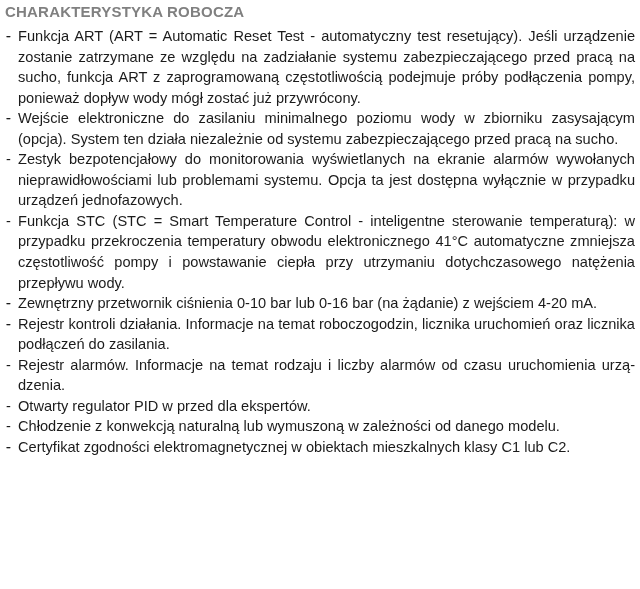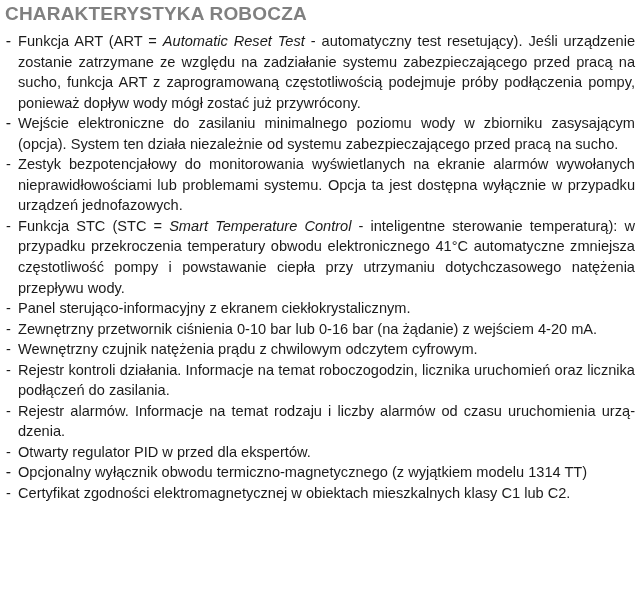--- a/index.html
+++ b/index.html
@@ -15,21 +15,21 @@
     -webkit-font-smoothing: antialiased;
   }
   .doc {
     box-sizing: border-box;
     width: 640px;
     height: 589px;
     padding: 3px 5px 0 5px;
   }
   .doc-title {
     margin: 0 0 6px 0;
-    font-size: 19px;
+    font-size: 15px;
     font-weight: bold;
     color: #808080;
     letter-spacing: 0.2px;
   }
   ul.feature-list {
     list-style: none;
     margin: 0;
     padding: 0;
     font-size: 14.6px;
     line-height: 20.55px;
@@ -42,39 +42,38 @@
     text-justify: inter-word;
     hyphens: manual;
     -webkit-hyphens: manual;
   }
   ul.feature-list li .dash {
     position: absolute;
     left: 1px;
     top: 0;
   }
   .it {
-    font-style: italic;
   }
 </style>
 </head>
 <body>
 
 <div class="doc">
   <h1 class="doc-title">CHARAKTERYSTYKA ROBOCZA</h1>
 
   <ul class="feature-list">
       <li><span class="dash">-</span></li>
       <li><span class="dash">-</span><span>Funkcja ART (ART = </span><span class="it">Automatic Reset Test</span><span> - automatyczny test resetujący). Jeśli urządzenie zostanie zatrzymane ze względu na zadziałanie systemu zabezpieczającego przed pracą na sucho, funkcja ART z zaprogramowaną częstotliwością podejmuje próby podłączenia pompy, ponieważ dopływ wody mógł zostać już przywrócony.</span></li>
       <li><span class="dash">-</span></li>
       <li><span class="dash">-</span><span>Wejście elektroniczne do zasilaniu minimalnego poziomu wody w zbiorniku zasysającym (opcja). System ten działa niezależnie od systemu zabezpieczającego przed pracą na sucho.</span></li>
       <li><span class="dash">-</span><span>Zestyk bezpotencjałowy do monitorowania wyświetlanych na ekranie alarmów wywołanych nieprawidłowościami lub problemami systemu. Opcja ta jest dostępna wyłącznie w przy­padku urządzeń jednofazowych.</span></li>
       <li><span class="dash">-</span><span>Funkcja STC (STC = </span><span class="it">Smart Temperature Control</span><span> - inteligentne sterowanie temperaturą): w przypadku przekroczenia temperatury obwodu elektronicznego 41°C automatyczne zmniej­sza częstotliwość pompy i powstawanie ciepła przy utrzymaniu dotychczasowego natężenia przepływu wody.</span></li>
-      <li><span class="dash">-</span><span>Panel sterująco-informacyjny z ekranem ciekłokrystalicznym.</span></li>
+      <li><span class="dash">-</span></li>
       <li><span class="dash">-</span><span>Zewnętrzny przetwornik ciśnienia 0-10 bar lub 0-16 bar (na żądanie) z wejściem 4-20 mA.</span></li>
-      <li><span class="dash">-</span><span>Wewnętrzny czujnik natężenia prądu z chwilowym odczytem cyfrowym.</span></li>
+      <li><span class="dash">-</span></li>
       <li><span class="dash">-</span><span>Rejestr kontroli działania. Informacje na temat roboczogodzin, licznika uruchomień oraz licz­nika podłączeń do zasilania.</span></li>
       <li><span class="dash">-</span><span>Rejestr alarmów. Informacje na temat rodzaju i liczby alarmów od czasu uruchomienia urzą­dzenia.</span></li>
       <li><span class="dash">-</span><span>Otwarty regulator PID w przed dla ekspertów.</span></li>
+      <li><span class="dash">-</span><span>Chłodzenie z konwekcją naturalną lub wymuszoną w zależności od danego modelu.</span></li>
       <li><span class="dash">-</span></li>
-      <li><span class="dash">-</span><span>Opcjonalny wyłącznik obwodu termiczno-magnetycznego (z wyjątkiem modelu 1314 TT)</span></li>
       <li><span class="dash">-</span><span>Certyfikat zgodności elektromagnetycznej w obiektach mieszkalnych klasy C1 lub C2.</span></li>
     </ul>
 </div>
 
 </body></html>

